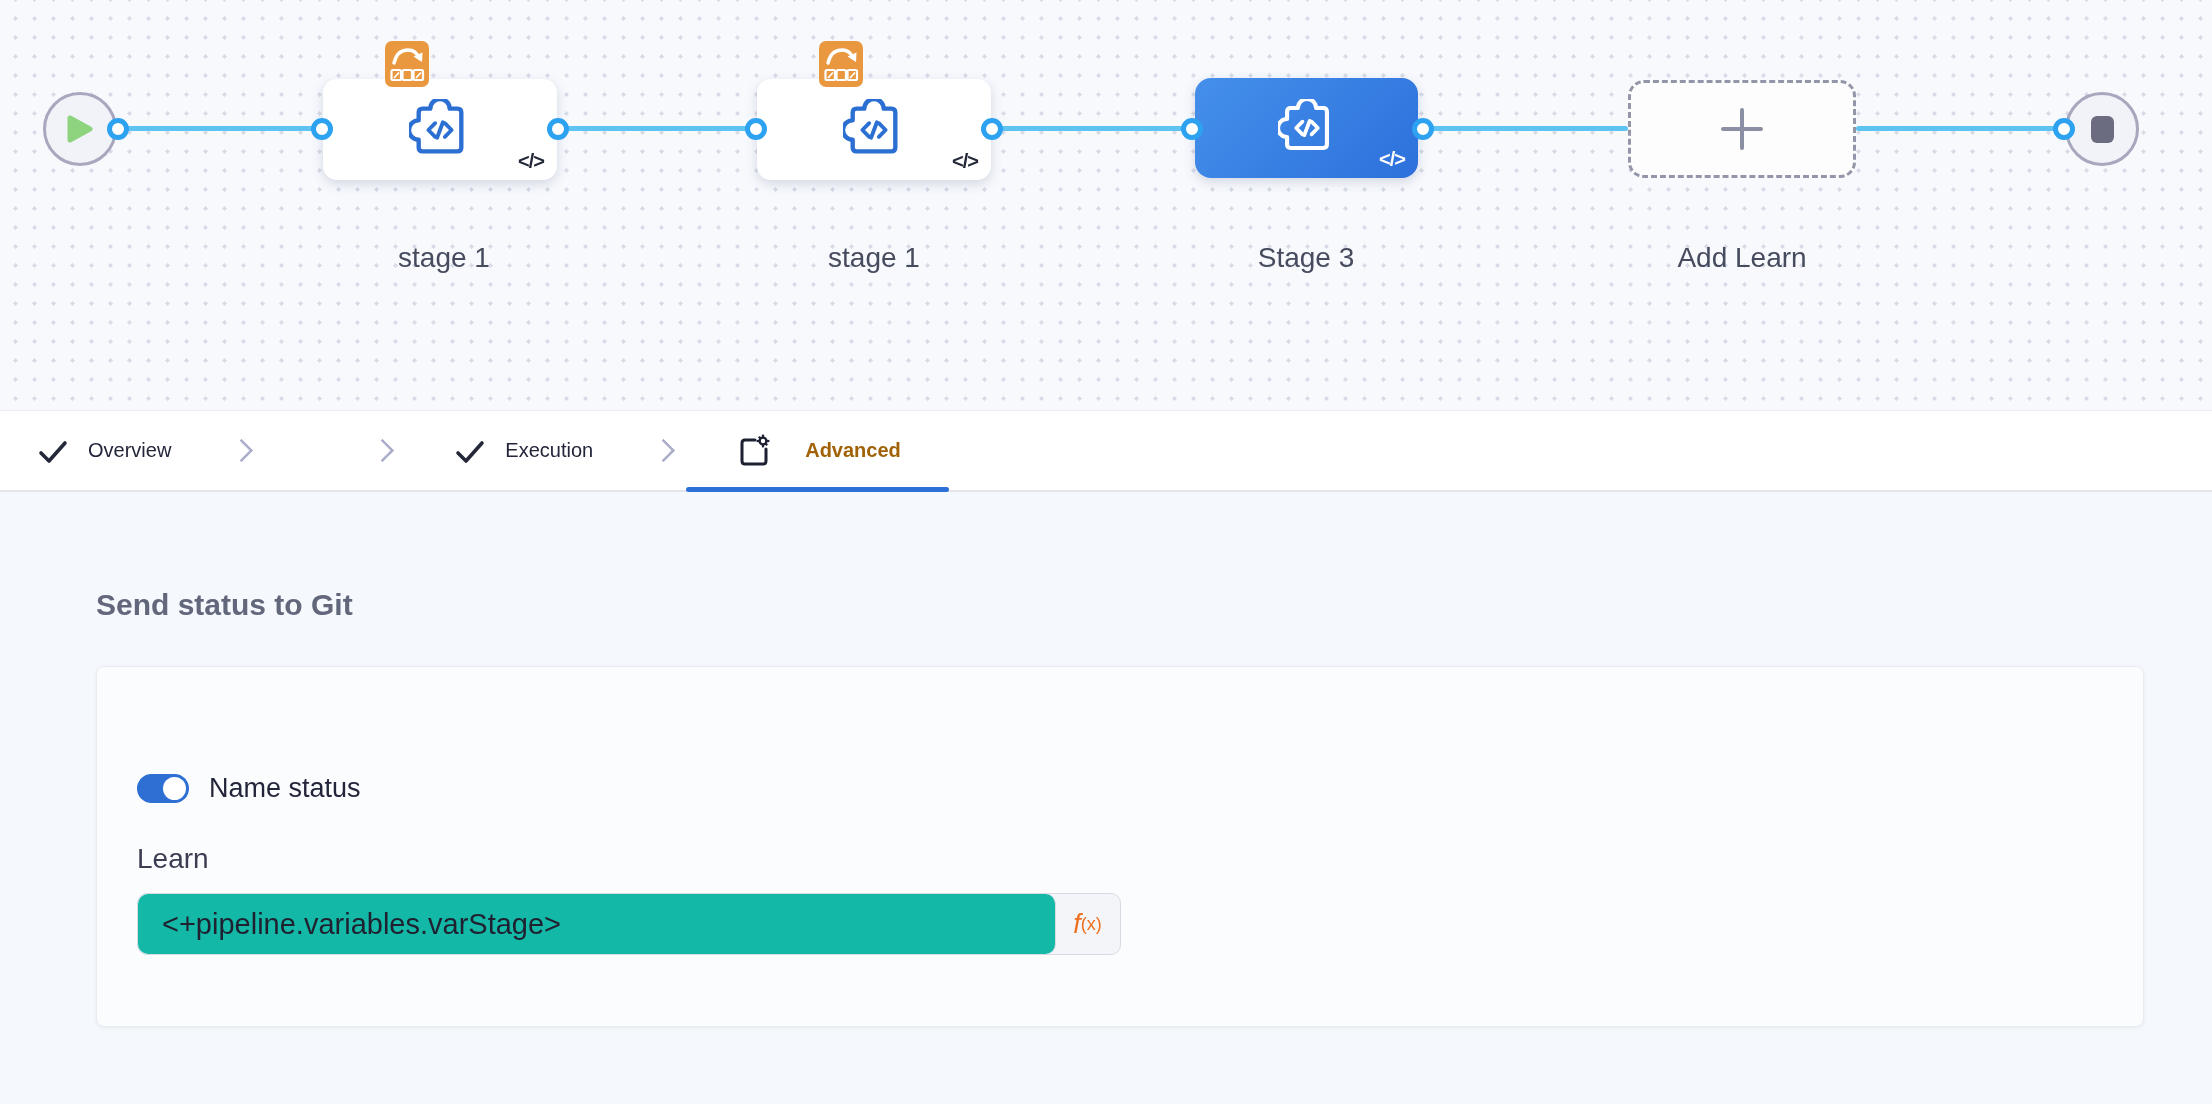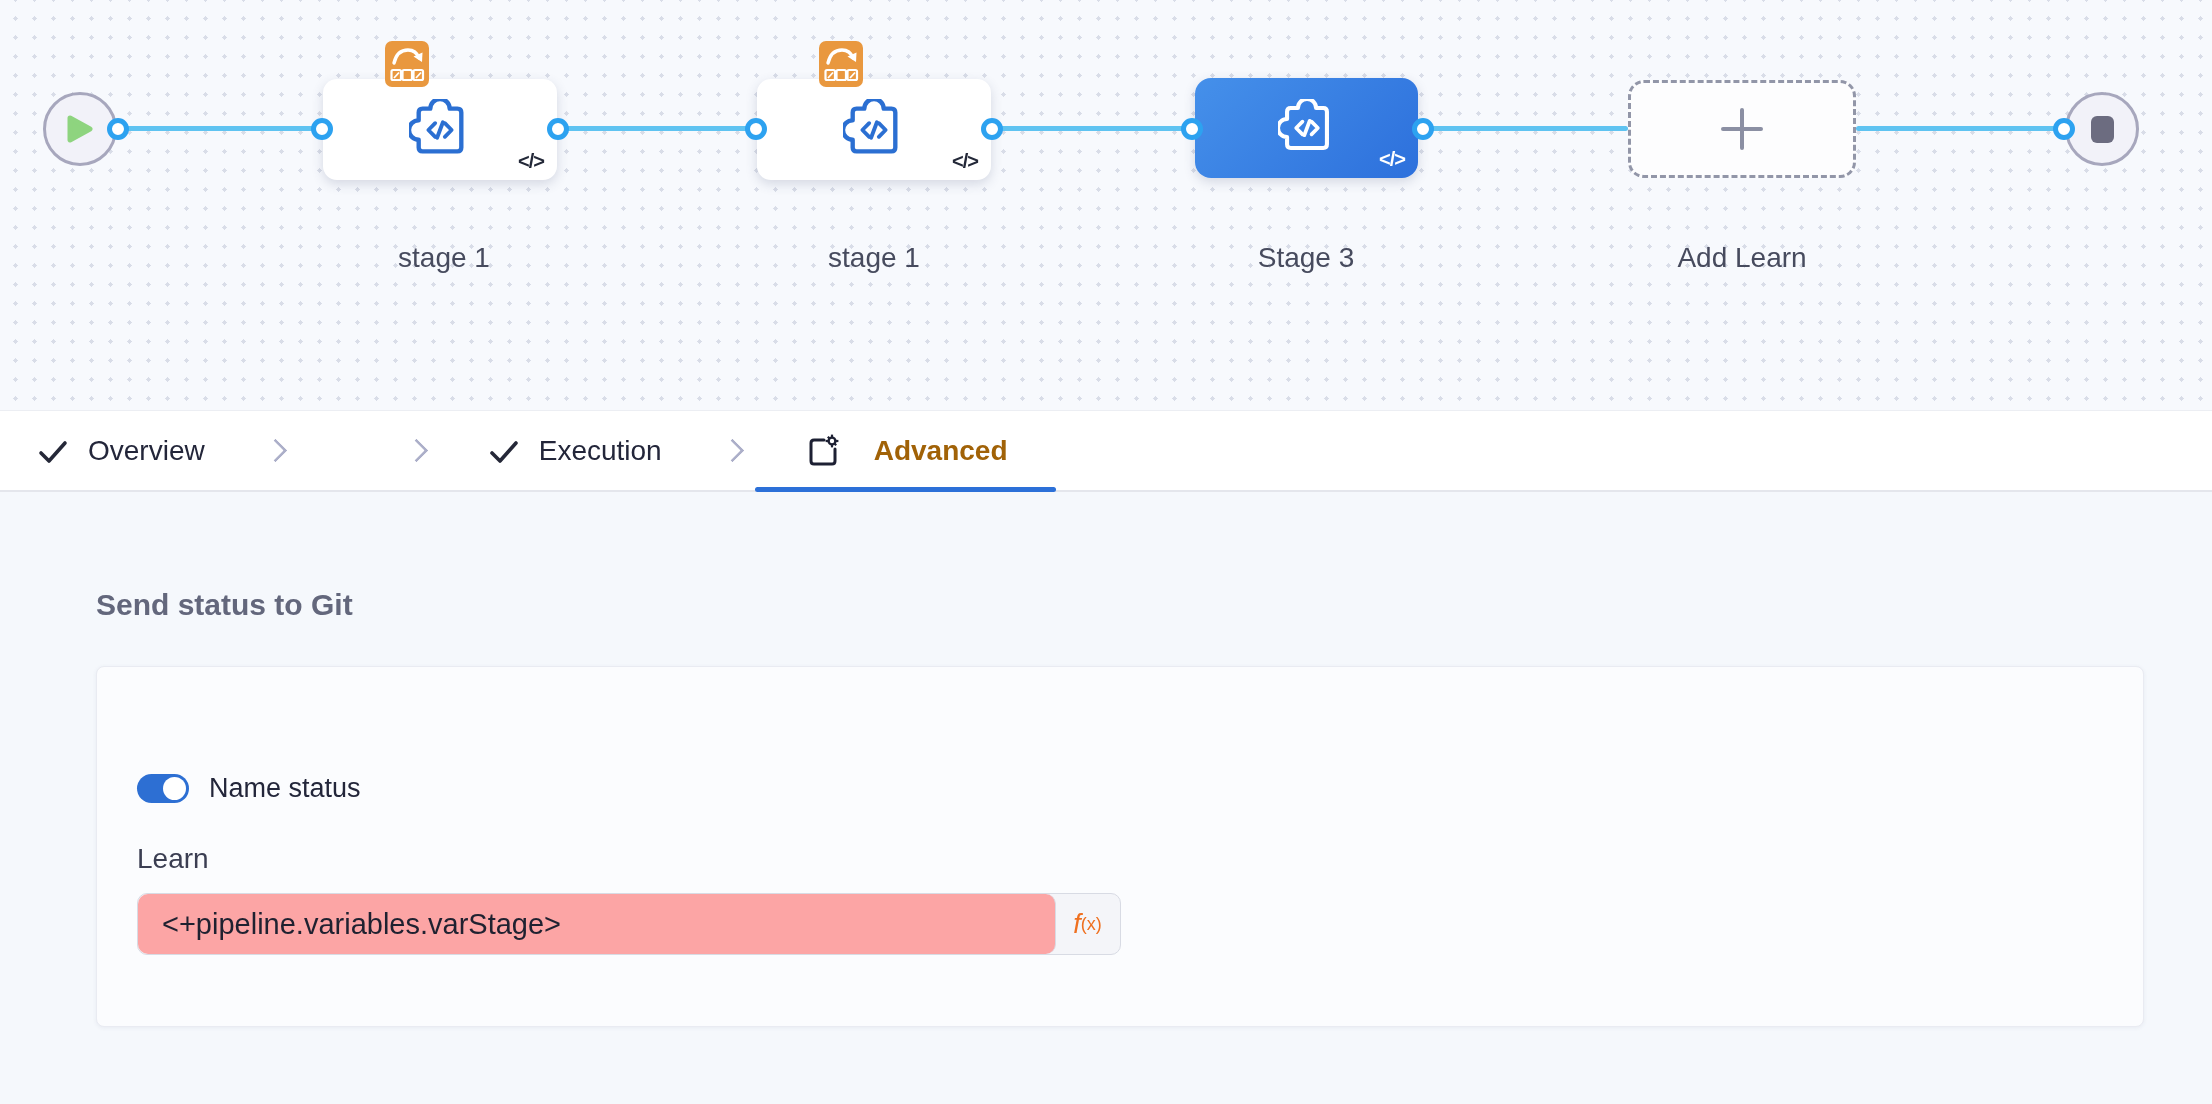--- a/index.html
+++ b/index.html
@@ -51,21 +51,21 @@
     display:flex;align-items:center;justify-content:center;z-index:2;
   }
   .stop-square{width:23px;height:27px;border-radius:6px;background:#6c6c80;}
   
   .tabbar{
     position:absolute;left:0;top:410px;width:2212px;height:82px;background:#ffffff;
     border-top:1px solid #eceef3;border-bottom:2px solid #e4e6ec;box-sizing:border-box;
     display:flex;align-items:center;padding-left:36px;z-index:5;
   }
   .tab{display:flex;align-items:center;gap:18px;height:100%;position:relative;}
-  .tab-label{font-size:28px;color:#23263a;}
+  .tab-label{font-size:20px;color:#23263a;}
   .tab.active .tab-label{font-weight:700;color:#a16207;margin-left:15px;}
   .tab.active{padding:0 48px;}
   .tab-underline{
     position:absolute;left:0;right:0;bottom:-2px;height:5px;background:#2c70d8;border-radius:3px;
   }
   .sep{
     width:14px;height:14px;border-top:3px solid #acafc9;border-right:3px solid #acafc9;
     transform:rotate(45deg);margin:0 62px;border-radius:1px;
   }
   
@@ -88,21 +88,21 @@
     position:absolute;right:3px;top:3px;width:23px;height:23px;border-radius:50%;background:#ffffff;
   }
   .toggle-label{font-size:27px;color:#23263a;}
   .name-label{position:absolute;left:40px;top:176px;font-size:28px;font-weight:500;color:#3b3e52;}
   .input-group{
     position:absolute;left:40px;top:226px;width:984px;height:62px;box-sizing:border-box;
     background:#f4f5f9;border:1px solid #d8dbe4;border-radius:10px;
   }
   .text-input{
     position:absolute;left:0;top:0;width:918px;height:60px;box-sizing:border-box;
-    border:none;border-right:1px solid #d8dbe4;border-radius:10px;background:#fca5a5;
+    border:none;border-right:1px solid #d8dbe4;border-radius:10px;background:#14b8a6;
     padding:0 24px;font-size:29px;color:#1f2130;outline:none;
     font-family:"Liberation Sans","DejaVu Sans",sans-serif;
   }
   .fx-chip{
     position:absolute;right:0;top:0;width:65px;height:60px;display:flex;align-items:center;
     justify-content:center;color:#ef7020;font-size:27px;cursor:pointer;font-style:italic;
   }
   .fx-chip sub{font-size:18px;font-style:normal;}
 </style>
 </head>

